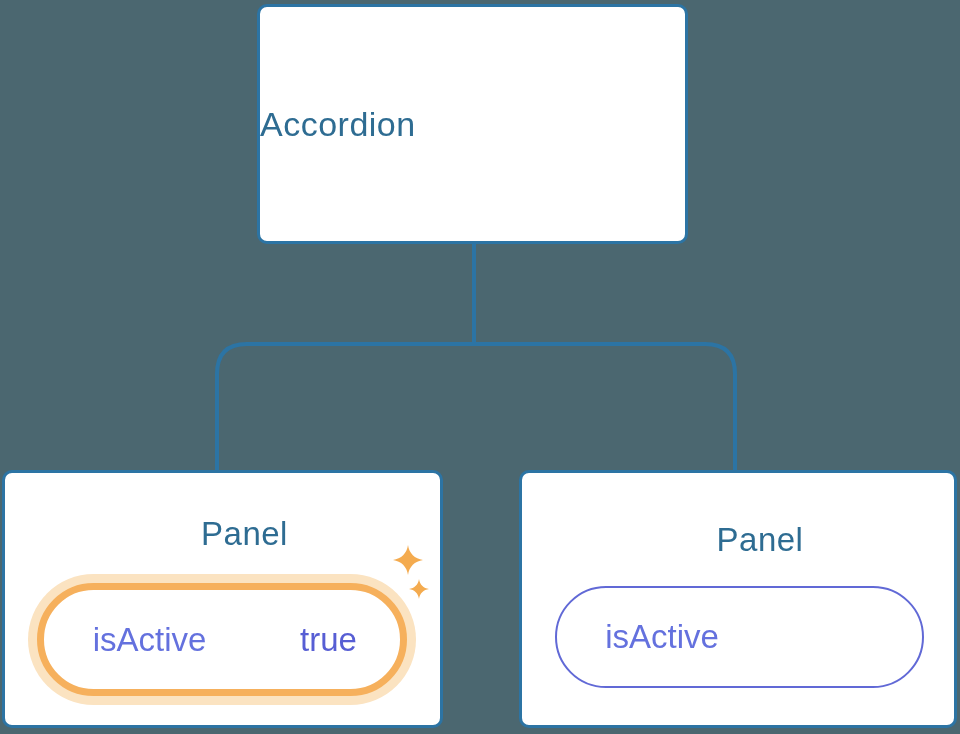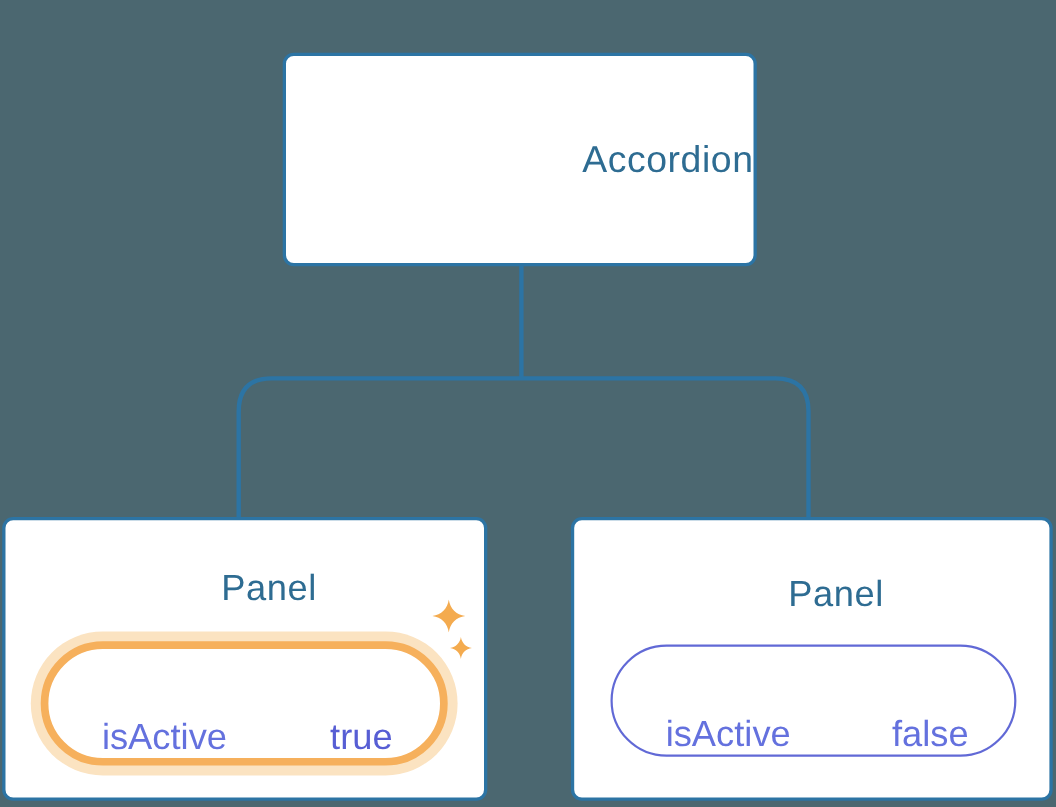--- a/index.html
+++ b/index.html
@@ -26,25 +26,24 @@
   }
   .node {
     position: absolute;
     background: var(--node-fill, #ffffff);
     border: 3.5px solid var(--node-border-blue, #2c74a4);
     border-radius: 10px;
     box-sizing: border-box;
   }
   .root-node {
     left: 257px; top: 4px;
-    width: 431px; height: 194px;
+    width: 431px; height: 240px;
     display: flex;
     align-items: center;
-    justify-content: flex-end;
-    margin-top: 44px;
+    justify-content: flex-start;
   }
   .node-label {
     font-size: 34px;
     font-weight: 500;
     letter-spacing: 0.5px;
     color: var(--node-label-blue, #2e6c92);
   }
   .panel-left  { left: 2px;   top: 470px; width: 441px; height: 258px; }
   .panel-right { left: 519px; top: 470px; width: 438px; height: 258px; }
   .panel-title {
@@ -55,21 +54,21 @@
     font-size: 33px;
     font-weight: 500;
     letter-spacing: 0.5px;
     color: var(--node-label-blue, #2e6c92);
     margin-left: 44px;
   }
   .panel-right .panel-title { top: 48px; }
   .state-pill {
     position: absolute;
     display: flex;
-    align-items: flex-end;
+    align-items: center;
     background: var(--node-fill, #ffffff);
     box-sizing: border-box;
     overflow: hidden;
   }
   .panel-left .state-pill {
     left: 32px; top: 110px;
     width: 370px; height: 113px;
     border: 7px solid var(--highlight-orange, #f6b05c);
     border-radius: 70px;
     box-shadow: 0 0 0 9px var(--highlight-halo, #fbe3c1);
@@ -134,17 +133,16 @@
       <path d="M12 0 C12.9 6.6 17.4 11.1 24 12 C17.4 12.9 12.9 17.4 12 24 C11.1 17.4 6.6 12.9 0 12 C6.6 11.1 11.1 6.6 12 0 Z"></path>
     </svg>
   </div>
 
   <div class="node panel-node panel-right">
     <div class="panel-title">Panel</div>
 
     <div class="state-pill">
       <div class="state-cell cell-name">isActive</div>
       <div class="state-divider divider-purple"></div>
-      <div class="state-cell cell-value">false</div>
     </div>
   </div>
 
 </div>
 
 </body></html>

